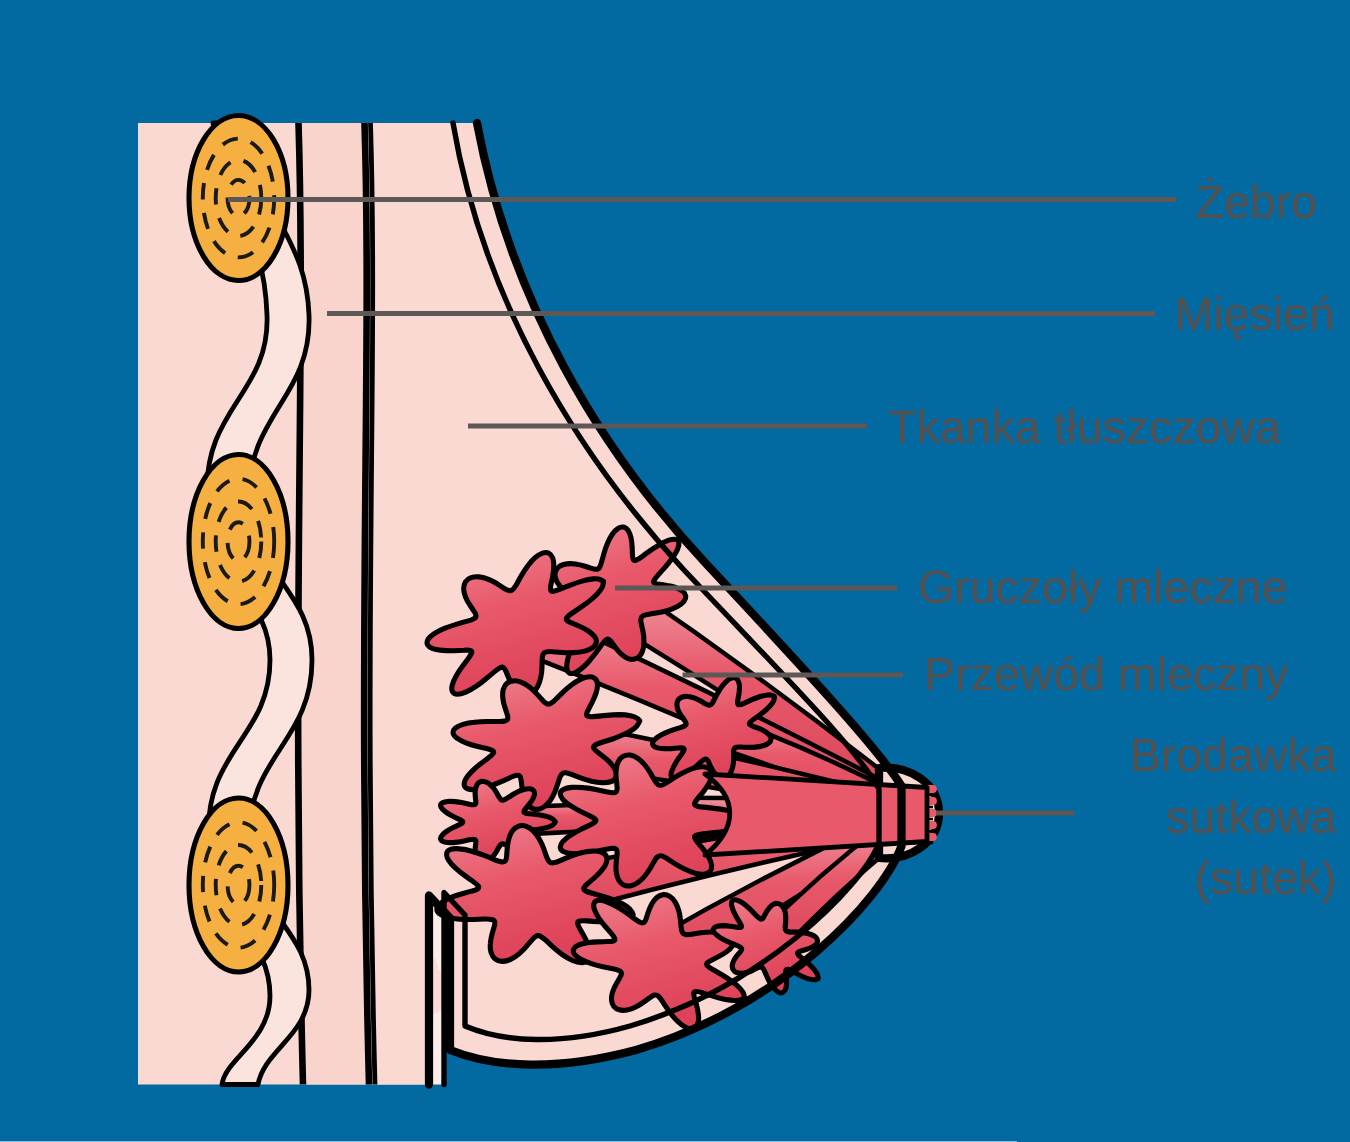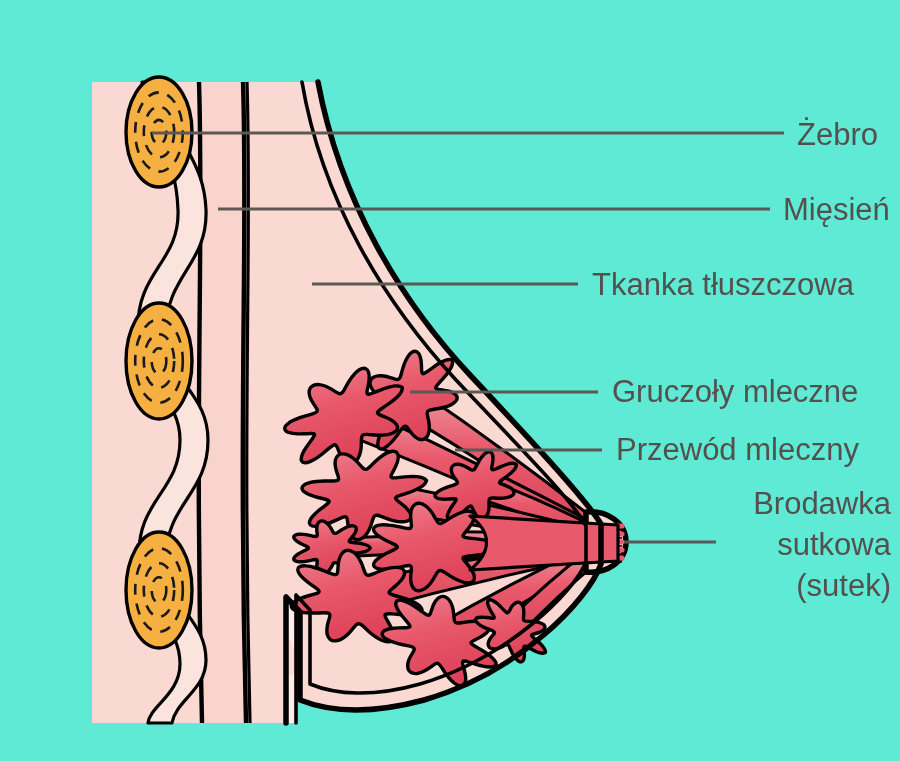--- a/index.html
+++ b/index.html
@@ -11,21 +11,21 @@
   body {
     width: 900px;
     height: 761px;
     overflow: hidden;
     font-family: "Liberation Sans", sans-serif;
   }
   #diagram-root {
     position: relative;
     width: 900px;
     height: 761px;
-    background: #5eead4;
+    background: #0369a1;
   }
   #anatomy-svg {
     display: block;
     width: 900px;
     height: 761px;
   }
   .label-text {
     font-family: "Liberation Sans", sans-serif;
     font-size: 31px;
     fill: #55504e;

